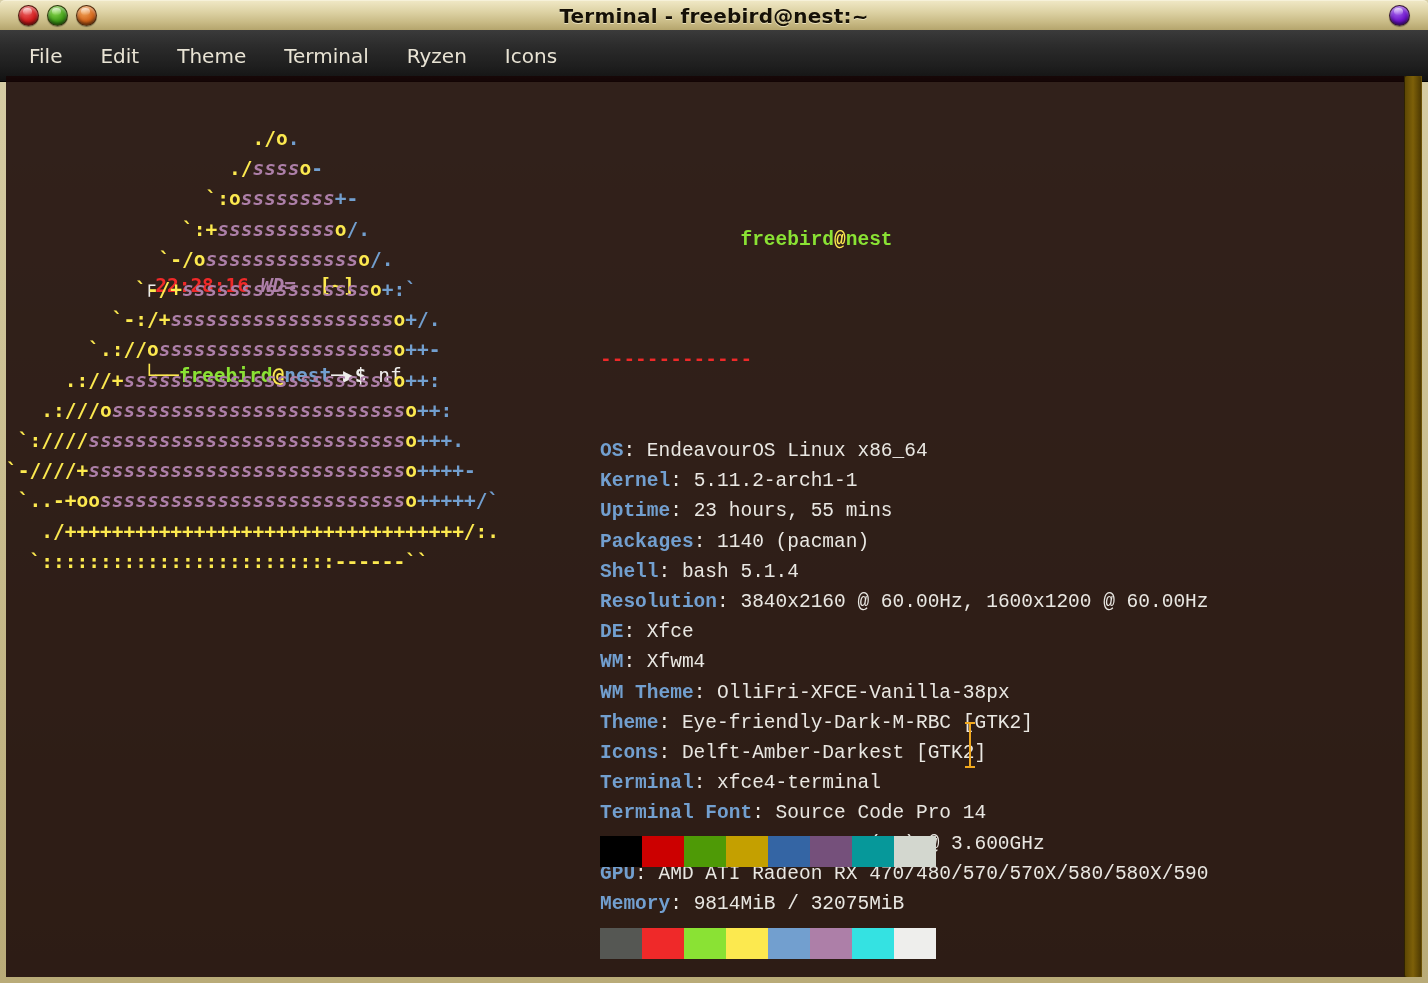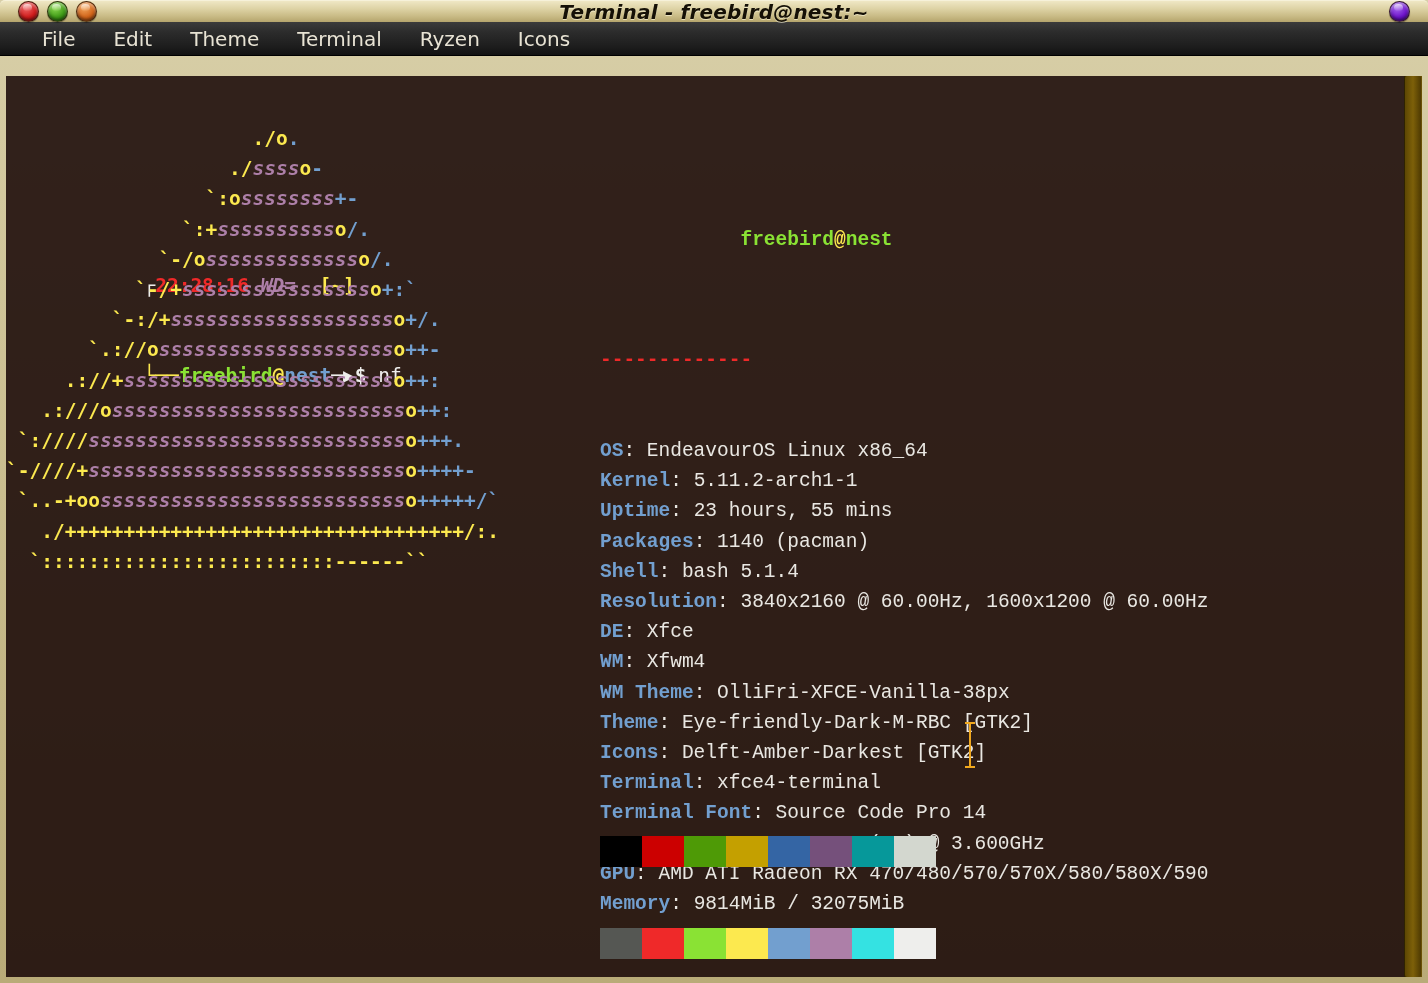--- a/index.html
+++ b/index.html
@@ -38,27 +38,26 @@
   #window {
     position: absolute;
     left: 0; top: 0;
     width: 1428px; height: 983px;
     background: linear-gradient(180deg, #d8cfa8 0%, #c9bd8f 50%, #b9ab78 100%);
     padding: 0;
   }
 
   #titlebar {
     position: relative;
-    height: 22px;
+    height: 30px;
     background: linear-gradient(180deg, #efe7c4 0%, #ddd2a4 38%, #c9bb86 72%, #b5a56d 100%);
     border-top: 1px solid #f6f1d9;
     display: flex;
     align-items: center;
     border-radius: 5px 5px 0 0;
-    font-style: italic;
   }
   #title-text {
     position: absolute;
     left: 0; right: 0;
     text-align: center;
     font-family: "DejaVu Sans", sans-serif;
     font-weight: bold;
     font-size: 20px;
     color: #151006;
     letter-spacing: 0.2px;
@@ -80,25 +79,25 @@
     width:48%; height:36%;
     border-radius:50%;
     background: linear-gradient(180deg, rgba(255,255,255,0.72), rgba(255,255,255,0.03));
   }
   #btn-close  { background: radial-gradient(circle at 38% 28%, #f06a6a 0%, #cf1c1c 55%, #8d0c0c 100%); margin-left: 18px; }
   #btn-max    { background: radial-gradient(circle at 38% 28%, #8fdd52 0%, #3f9a17 55%, #236007 100%); }
   #btn-min    { background: radial-gradient(circle at 38% 28%, #f5a95e 0%, #d1641a 55%, #8a3c07 100%); }
   #btn-menu   { background: radial-gradient(circle at 38% 28%, #a96bf0 0%, #6d13c9 55%, #3d0380 100%); margin-left: auto; margin-right: 18px; }
 
   #menubar {
-    height: 34px;
+    height: 52px;
     background: linear-gradient(180deg, #3b3b3b 0%, #2c2c2c 30%, #1e1e1e 72%, #121212 100%);
     display: flex;
     align-items: center;
-    padding-left: 28px;
+    padding-left: 15px;
     border-bottom: 1px solid #000;
   }
   .menu-item {
     font-family: "DejaVu Sans", sans-serif;
     font-size: 20px;
     color: #e8e3d4;
     padding: 2px 14px;
     margin-right: 10px;
     cursor: default;
     white-space: nowrap;

